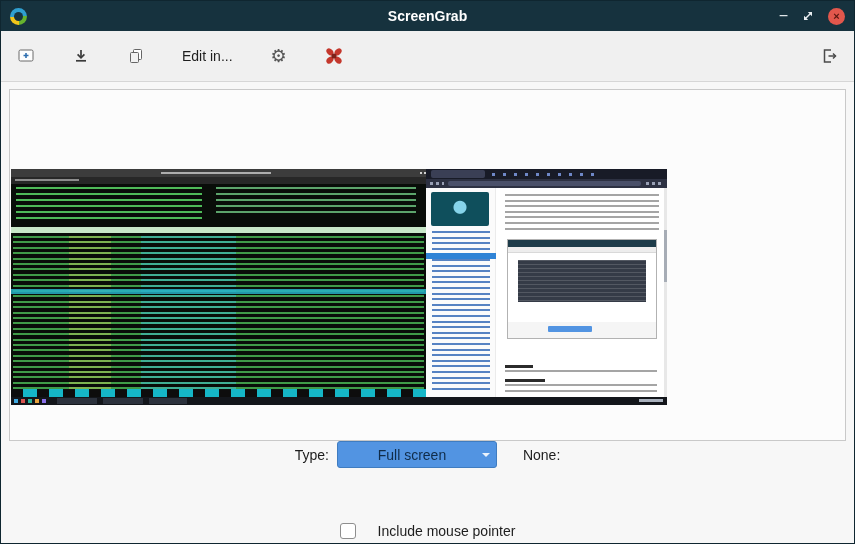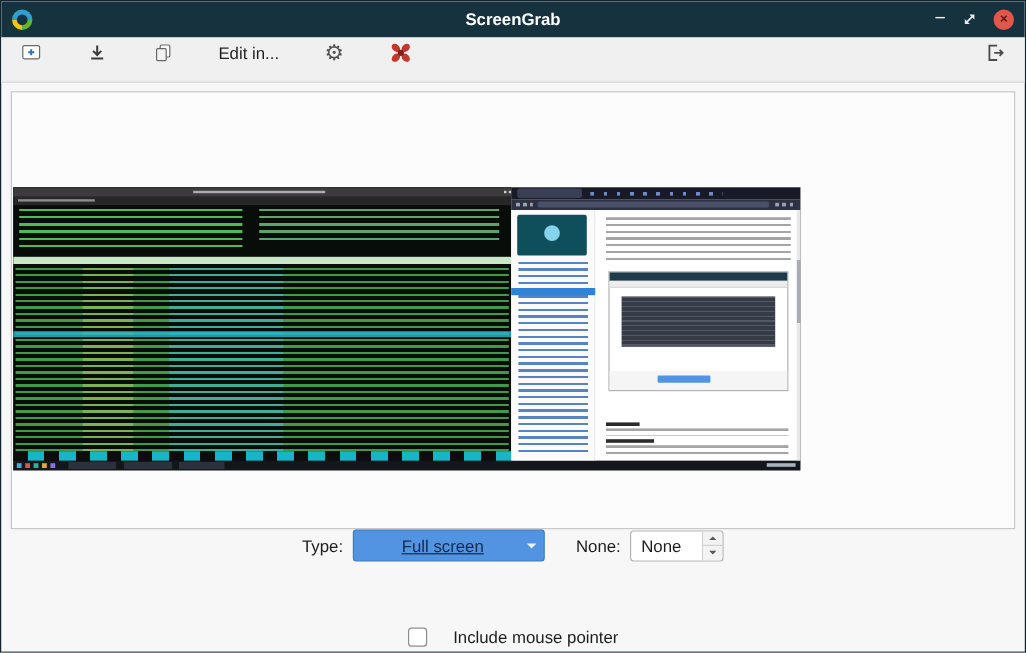--- a/index.html
+++ b/index.html
@@ -15,21 +15,21 @@
   .app-logo::after { content:""; position:absolute; inset:4px; border-radius:50%; background:var(--titlebar-bg,#16323e); }
   .title { position:absolute; left:0; right:0; text-align:center; color:#ffffff; font-weight:bold; font-size:14px; }
   .win-controls { margin-left:auto; display:flex; align-items:center; gap:13px; z-index:1; }
   .wbtn { background:none; border:0; padding:0; display:flex; align-items:center; justify-content:center;
           color:#e9eef1; font-size:16px; line-height:1; cursor:default; }
   .close-circle { width:17px; height:17px; border-radius:50%; background:var(--close-btn,#e2574c);
                   color:#571710; font-size:11px; font-weight:bold; display:flex; align-items:center; justify-content:center; }
 
   
   .toolbar { flex:0 0 38px; background:var(--toolbar-bg,#f0f0f0); border-bottom:1px solid #d6d6d6;
-             display:flex; align-items:flex-start; padding:0 12px; gap:29px; }
+             display:flex; align-items:flex-start; padding:12px 12px; gap:29px; }
   .tbtn { width:26px; height:26px; display:flex; align-items:center; justify-content:center;
           background:none; border:0; padding:0; cursor:default; }
   .text-btn { width:auto; font-size:14px; color:#1e1e1e; padding:0 4px; }
   .gear { font-size:18px; color:#555; line-height:1; }
   .quit-btn { margin-left:auto; }
 
   
   .content { flex:1 1 auto; padding:7px 8px 0 8px; min-height:0; }
   .preview-frame { width:100%; height:100%; background:#fcfcfc; border:1px solid #c9c9c9;
                    position:relative; overflow:hidden; }
@@ -103,21 +103,21 @@
                background:repeating-linear-gradient(to right, #2c323d 0 40px, rgba(0,0,0,0) 40px 46px); }
   .task-clock { right:4px; top:2px; width:24px; height:3px; background:#a9b1bd; }
 
   
   .footer { flex:0 0 71px; display:flex; flex-direction:column; align-items:center;
             justify-content:center; gap:9px; padding-bottom:4px; }
   .ctl-row { display:flex; align-items:center;text-align:center; }
   .lbl { font-size:14px; color:#1d1d1d; }
   .combo { width:160px; height:27px; margin-left:8px; margin-right:26px; border-radius:3px;
            border:1px solid #3f7cc0; background:var(--accent,#5294e2); display:flex; align-items:center; cursor:default; }
-  .combo-val { flex:1; padding-left:10px; font-size:14px; color:#102c49;text-decoration:underline; }
+  .combo-val { flex:1; padding-left:10px; font-size:14px; color:#102c49; }
   .combo-arrow { width:20px; display:flex; justify-content:center; }
   .combo-arrow i { width:0; height:0; border:4px solid rgba(0,0,0,0); border-top-color:#eaf2fc; margin-top:4px; }
   .spin { width:78px; height:26px; margin-left:8px; border:1px solid #b5b5b5; border-radius:3px;
           background:#fff; display:flex; overflow:hidden; cursor:default; }
   .spin-val { flex:1; font-size:14px; color:#1d1d1d; display:flex; align-items:center; padding-left:8px; }
   .spin-btns { width:17px; border-left:1px solid #cfcfcf; display:flex; flex-direction:column; }
   .spin-up, .spin-down { flex:1; display:flex; align-items:center; justify-content:center; background:#f3f3f3; border:0; padding:0; }
   .spin-up { border-bottom:1px solid #cfcfcf; }
   .tri-up { width:0; height:0; border:3.5px solid rgba(0,0,0,0); border-bottom-color:#555; margin-bottom:3px; }
   .tri-down { width:0; height:0; border:3.5px solid rgba(0,0,0,0); border-top-color:#555; margin-top:3px; }
@@ -257,31 +257,20 @@
   <div class="footer">
     <div class="ctl-row">
       <span class="lbl">Type:</span>
       <div class="combo">
         <span class="combo-val">Full screen</span>
         <span class="combo-arrow">
             <i></i>
           </span>
       </div>
       <span class="lbl">None:</span>
-      <div class="spin">
-        <span class="spin-val">None</span>
-        <span class="spin-btns">
-          <button class="spin-up">
-              <i class="tri-up"></i>
-            </button>
-          <button class="spin-down">
-              <i class="tri-down"></i>
-            </button>
-        </span>
-      </div>
     </div>
     <div class="chk-row">
       <span class="checkbox"></span>
       <span class="lbl">Include mouse pointer</span>
     </div>
   </div>
 
 </div>
 
 </body></html>

